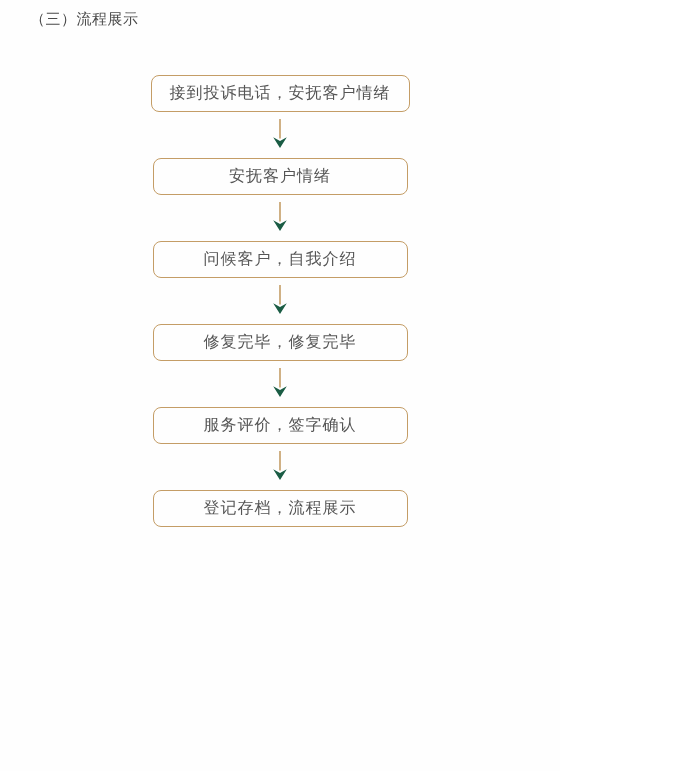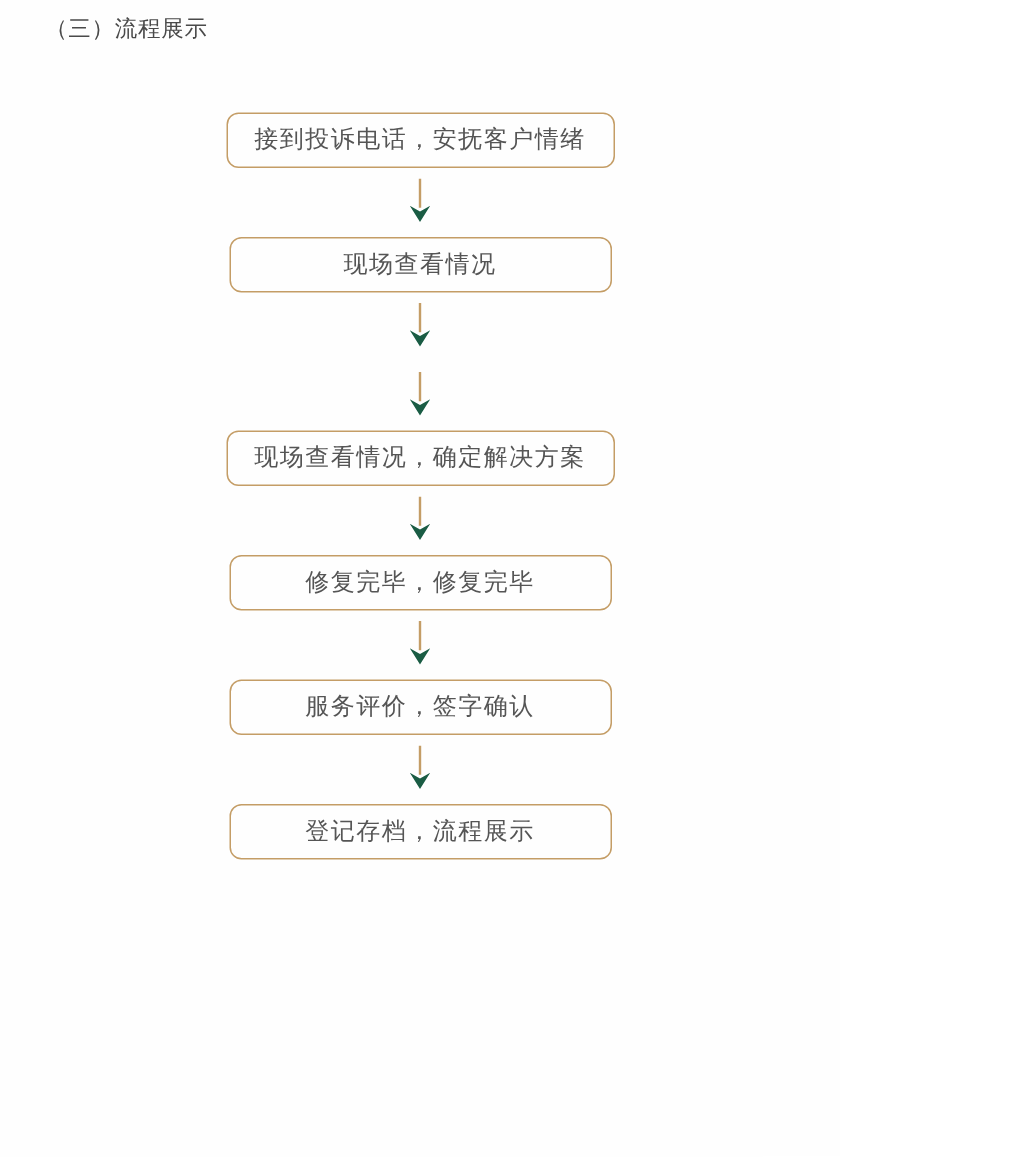--- a/index.html
+++ b/index.html
@@ -82,44 +82,38 @@
     <svg class="arrow" width="18" height="30" viewBox="0 0 18 30" aria-hidden="true">
       <line x1="9" y1="0" x2="9" y2="19.5"></line>
       <path d="M2.2 18.2 L9 29 L15.8 18.2 L9 22 Z"></path>
     </svg>
   </div>
 
 
 
   <div class="step">
     <div class="box">
-      <span class="label">现场查看情况</span>
+      <span class="label">安抚客户情绪</span>
     </div>
     <svg class="arrow" width="18" height="30" viewBox="0 0 18 30" aria-hidden="true">
       <line x1="9" y1="0" x2="9" y2="19.5"></line>
       <path d="M2.2 18.2 L9 29 L15.8 18.2 L9 22 Z"></path>
     </svg>
   </div>
 
   <div class="step">
+    <div class="box">
+      <span class="label">问候客户，自我介绍</span>
+    </div>
     <svg class="arrow" width="18" height="30" viewBox="0 0 18 30" aria-hidden="true">
       <line x1="9" y1="0" x2="9" y2="19.5"></line>
       <path d="M2.2 18.2 L9 29 L15.8 18.2 L9 22 Z"></path>
     </svg>
   </div>
 
-  <div class="step">
-    <div class="box">
-      <span class="label">现场查看情况，确定解决方案</span>
-    </div>
-    <svg class="arrow" width="18" height="30" viewBox="0 0 18 30" aria-hidden="true">
-      <line x1="9" y1="0" x2="9" y2="19.5"></line>
-      <path d="M2.2 18.2 L9 29 L15.8 18.2 L9 22 Z"></path>
-    </svg>
-  </div>
 
   <div class="step">
     <div class="box">
       <span class="label">修复完毕，修复完毕</span>
     </div>
     <svg class="arrow" width="18" height="30" viewBox="0 0 18 30" aria-hidden="true">
       <line x1="9" y1="0" x2="9" y2="19.5"></line>
       <path d="M2.2 18.2 L9 29 L15.8 18.2 L9 22 Z"></path>
     </svg>
   </div>

